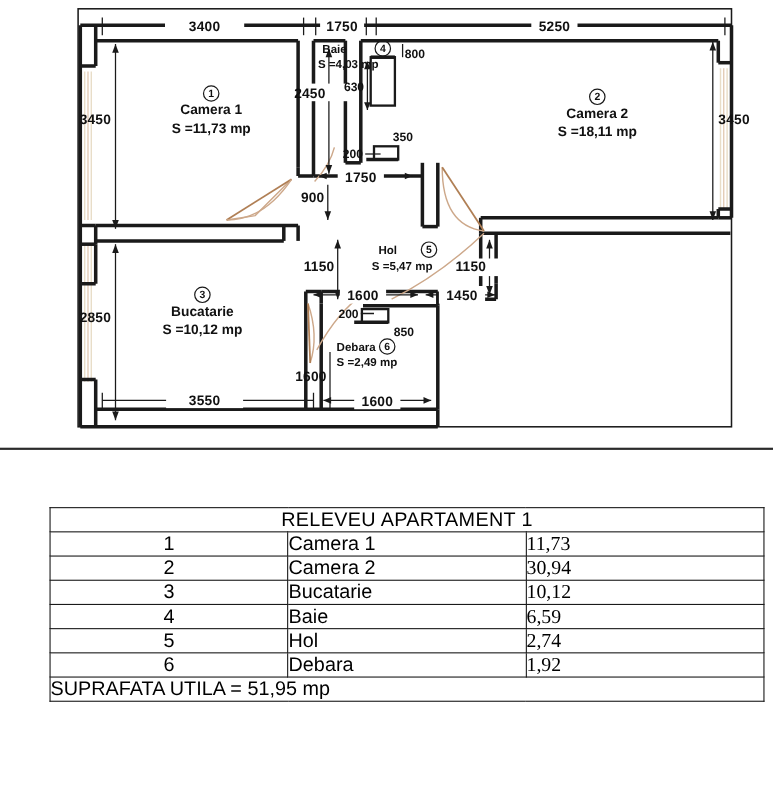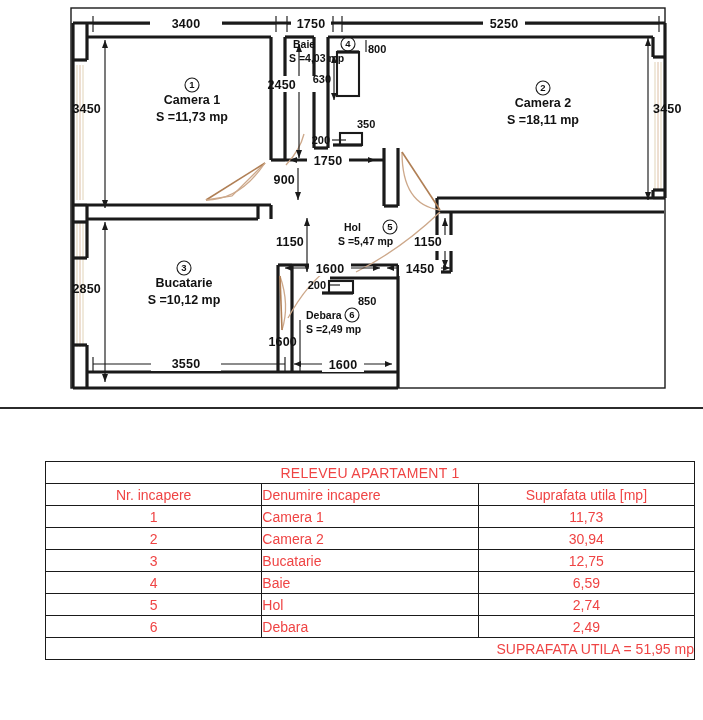--- a/index.html
+++ b/index.html
@@ -131,25 +131,25 @@
     width: 652px;
   }
   table.releveu {
     border-collapse: collapse;
     width: 650px;
     table-layout: fixed;
     background: #ffffff;
   }
   table.releveu td, table.releveu th {
     border: 1.4px solid #1a1a1a;
-    font-size: 14px;
+    font-size: 18px;
     font-weight: normal;
     padding: 0;
     height: 21px;
-    color: #ef4444;
+    color: #000000;
   }
   .tbl-title {
     text-align: center;
     font-size: 15.5px;
     height: 27px;
     letter-spacing: 0.3px;
   }
   .th-nr {
     text-align: center;
     width: 118px;
@@ -167,24 +167,24 @@
   }
   .cell-nr {
     text-align: center;
     font-size: 13.5px;
   }
   .cell-name {
     text-align: left;
     padding-left: 6px;
   }
   .cell-area {
-    text-align: center;
+    font-family: Liberation Serif, serif;
   }
   .total-row td {
-    text-align: right;
+    text-align: left;
     padding-left: 6px;
     height: 26px;
     font-size: 15px;
     margin-left: 40px;
   }
 </style>
 </head>
 <body>
 
 <div id="floorplan-panel">
@@ -460,55 +460,50 @@
 </div>
 
 <div id="panel-separator"></div>
 
 <div id="table-panel">
   <table class="releveu">
     <tbody>
       <tr>
         <td class="tbl-title" colspan="3">RELEVEU APARTAMENT 1</td>
       </tr>
-      <tr>
-        <td class="th-nr">Nr. incapere</td>
-        <td class="th-name">Denumire incapere</td>
-        <td class="th-area">Suprafata utila [mp]</td>
-      </tr>
 
       <tr>
         <td class="cell-nr">1</td>
         <td class="cell-name">Camera 1</td>
         <td class="cell-area">11,73</td>
       </tr>
       <tr>
         <td class="cell-nr">2</td>
         <td class="cell-name">Camera 2</td>
         <td class="cell-area">30,94</td>
       </tr>
       <tr>
         <td class="cell-nr">3</td>
         <td class="cell-name">Bucatarie</td>
-        <td class="cell-area">12,75</td>
+        <td class="cell-area">10,12</td>
       </tr>
       <tr>
         <td class="cell-nr">4</td>
         <td class="cell-name">Baie</td>
         <td class="cell-area">6,59</td>
       </tr>
       <tr>
         <td class="cell-nr">5</td>
         <td class="cell-name">Hol</td>
         <td class="cell-area">2,74</td>
       </tr>
       <tr>
         <td class="cell-nr">6</td>
         <td class="cell-name">Debara</td>
-        <td class="cell-area">2,49</td>
+        <td class="cell-area">1,92</td>
       </tr>
 
       <tr class="total-row">
         <td colspan="3">SUPRAFATA UTILA = 51,95 mp</td>
       </tr>
     </tbody>
   </table>
 </div>
 
 </body></html>

